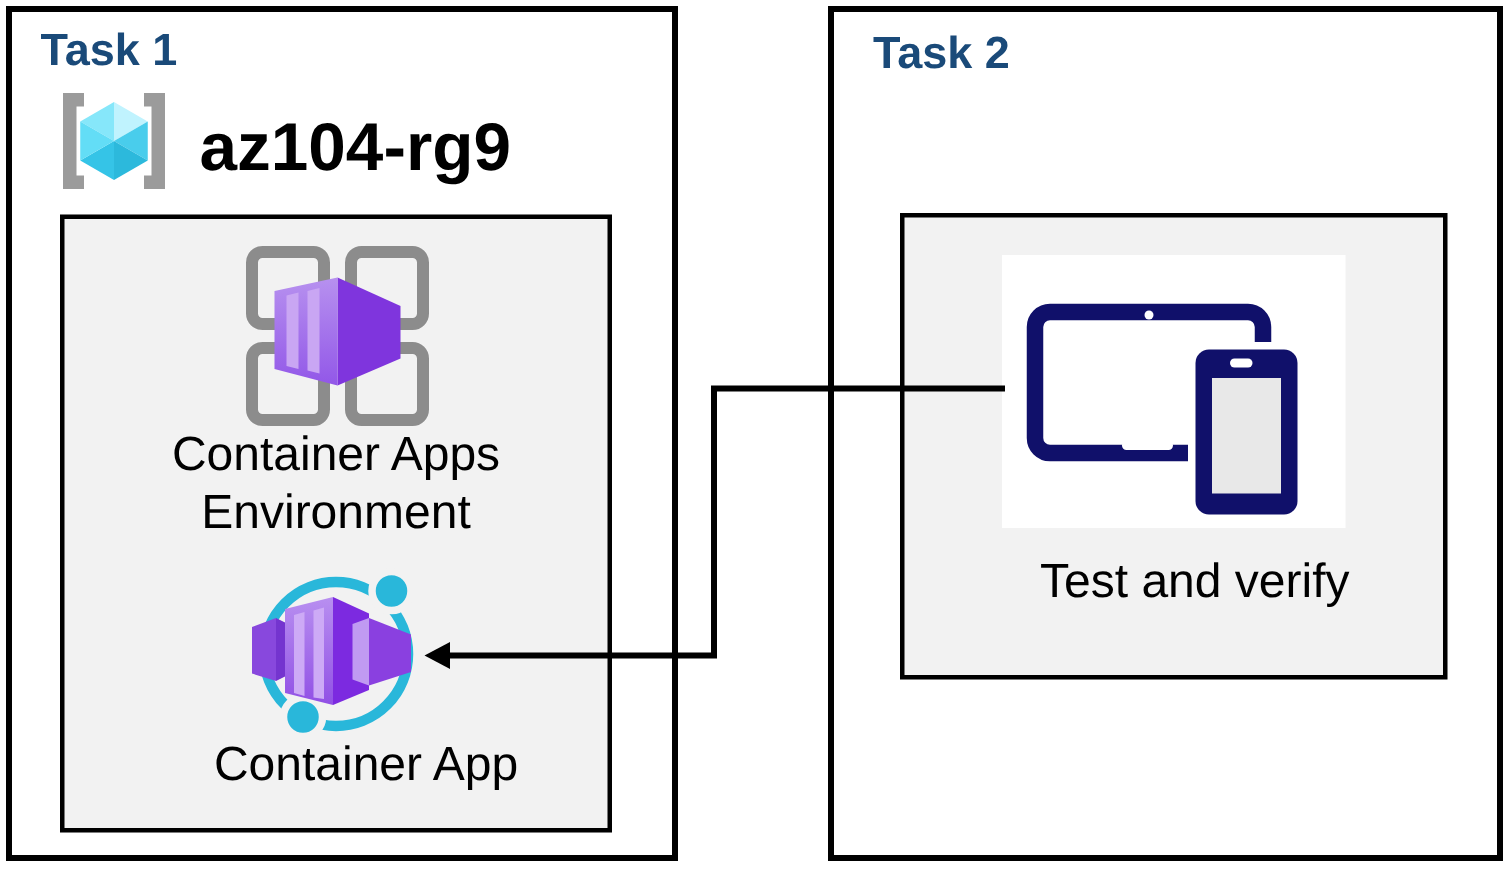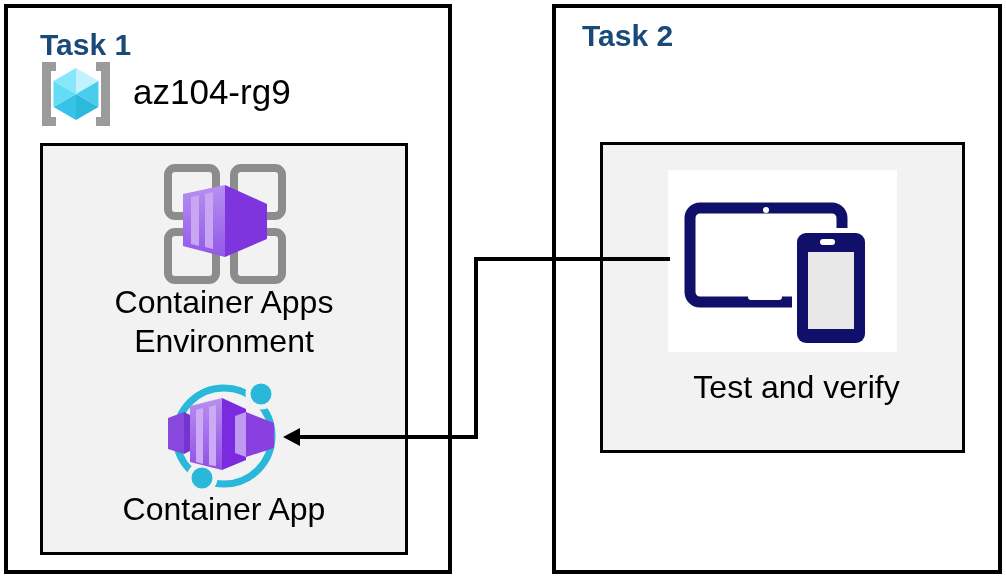--- a/index.html
+++ b/index.html
@@ -14,38 +14,38 @@
   }
   .task-title{
     position:absolute;font-size:30px;font-weight:700;color:#1a4a79;
     white-space:nowrap;
   }
   .panel{
     position:absolute;background:#f2f2f2;border:3px solid #000000;
     box-sizing:border-box;
   }
   .rg-name{
-    position:absolute;left:133px;top:72px;font-size:35px;font-weight:400;
+    position:absolute;left:133px;top:72px;font-size:45px;font-weight:700;
     color:#000000;white-space:nowrap;
   }
   .diagram-label{
     position:absolute;font-size:32px;font-weight:400;color:#000000;
     text-align:center;line-height:39px;
   }
   .white-panel{position:absolute;background:#ffffff;}
   svg{display:block;}
   #connector-layer{position:absolute;left:0;top:0;pointer-events:none;}
 </style>
 </head>
 <body>
 
 <div class="task-box" style="left:4px;width:448px;">
 </div>
 
-<div class="task-title" style="left:27px;top:28px;margin-left:13px;">Task 1</div>
+<div class="task-title" style="left:27px;top:17px;">Task 1</div>
 
 <div class="abs" style="left:37px;top:60px;">
   <svg width="78" height="68" viewBox="0 0 78 68">
     <g stroke="#9b9b9b" stroke-width="9" fill="none">
       <path d="M 19 6.5 L 9.5 6.5 L 9.5 61.5 L 19 61.5"></path>
       <path d="M 59 6.5 L 68.5 6.5 L 68.5 61.5 L 59 61.5"></path>
     </g>
     <g stroke="none">
       <polygon points="39,34 39,8 16.5,21" fill="#86e7fa"></polygon>
       <polygon points="39,34 39,8 61.5,21" fill="#c0f3fe"></polygon>
@@ -102,21 +102,21 @@
     <polygon points="56,20 80,31 80,82 56,92" fill="#7c2ae0"></polygon>
     <polygon points="24,28 56,20 56,92 24,84" fill="url(#gradAppFront)"></polygon>
     <polygon points="30,32 37,30 37,86 30,84" fill="#cdaaf6"></polygon>
     <polygon points="43,29 50,27 50,88 43,87" fill="#cdaaf6"></polygon>
 
     <polygon points="69,38 80,34 80,79 69,75" fill="#c09af2"></polygon>
     <polygon points="80,34 108,45 108,70 80,79" fill="#8a40e0"></polygon>
   </svg>
 </div>
 
-<div class="diagram-label" style="left:40px;top:490px;width:368px;">Container App</div>
+<div class="diagram-label" style="left:40px;top:490px;width:368px;padding-left:20px;">Container App</div>
 
 <div class="task-box" style="left:552px;width:450px;">
 </div>
 
 <div class="task-title" style="left:582px;top:19px;">Task 2</div>
 
 <div class="panel" style="left:600px;top:142px;width:365px;height:311px;"></div>
 <div class="white-panel" style="left:668px;top:170px;width:229px;height:182px;"></div>
 
 <div class="abs" style="left:682px;top:200px;">

